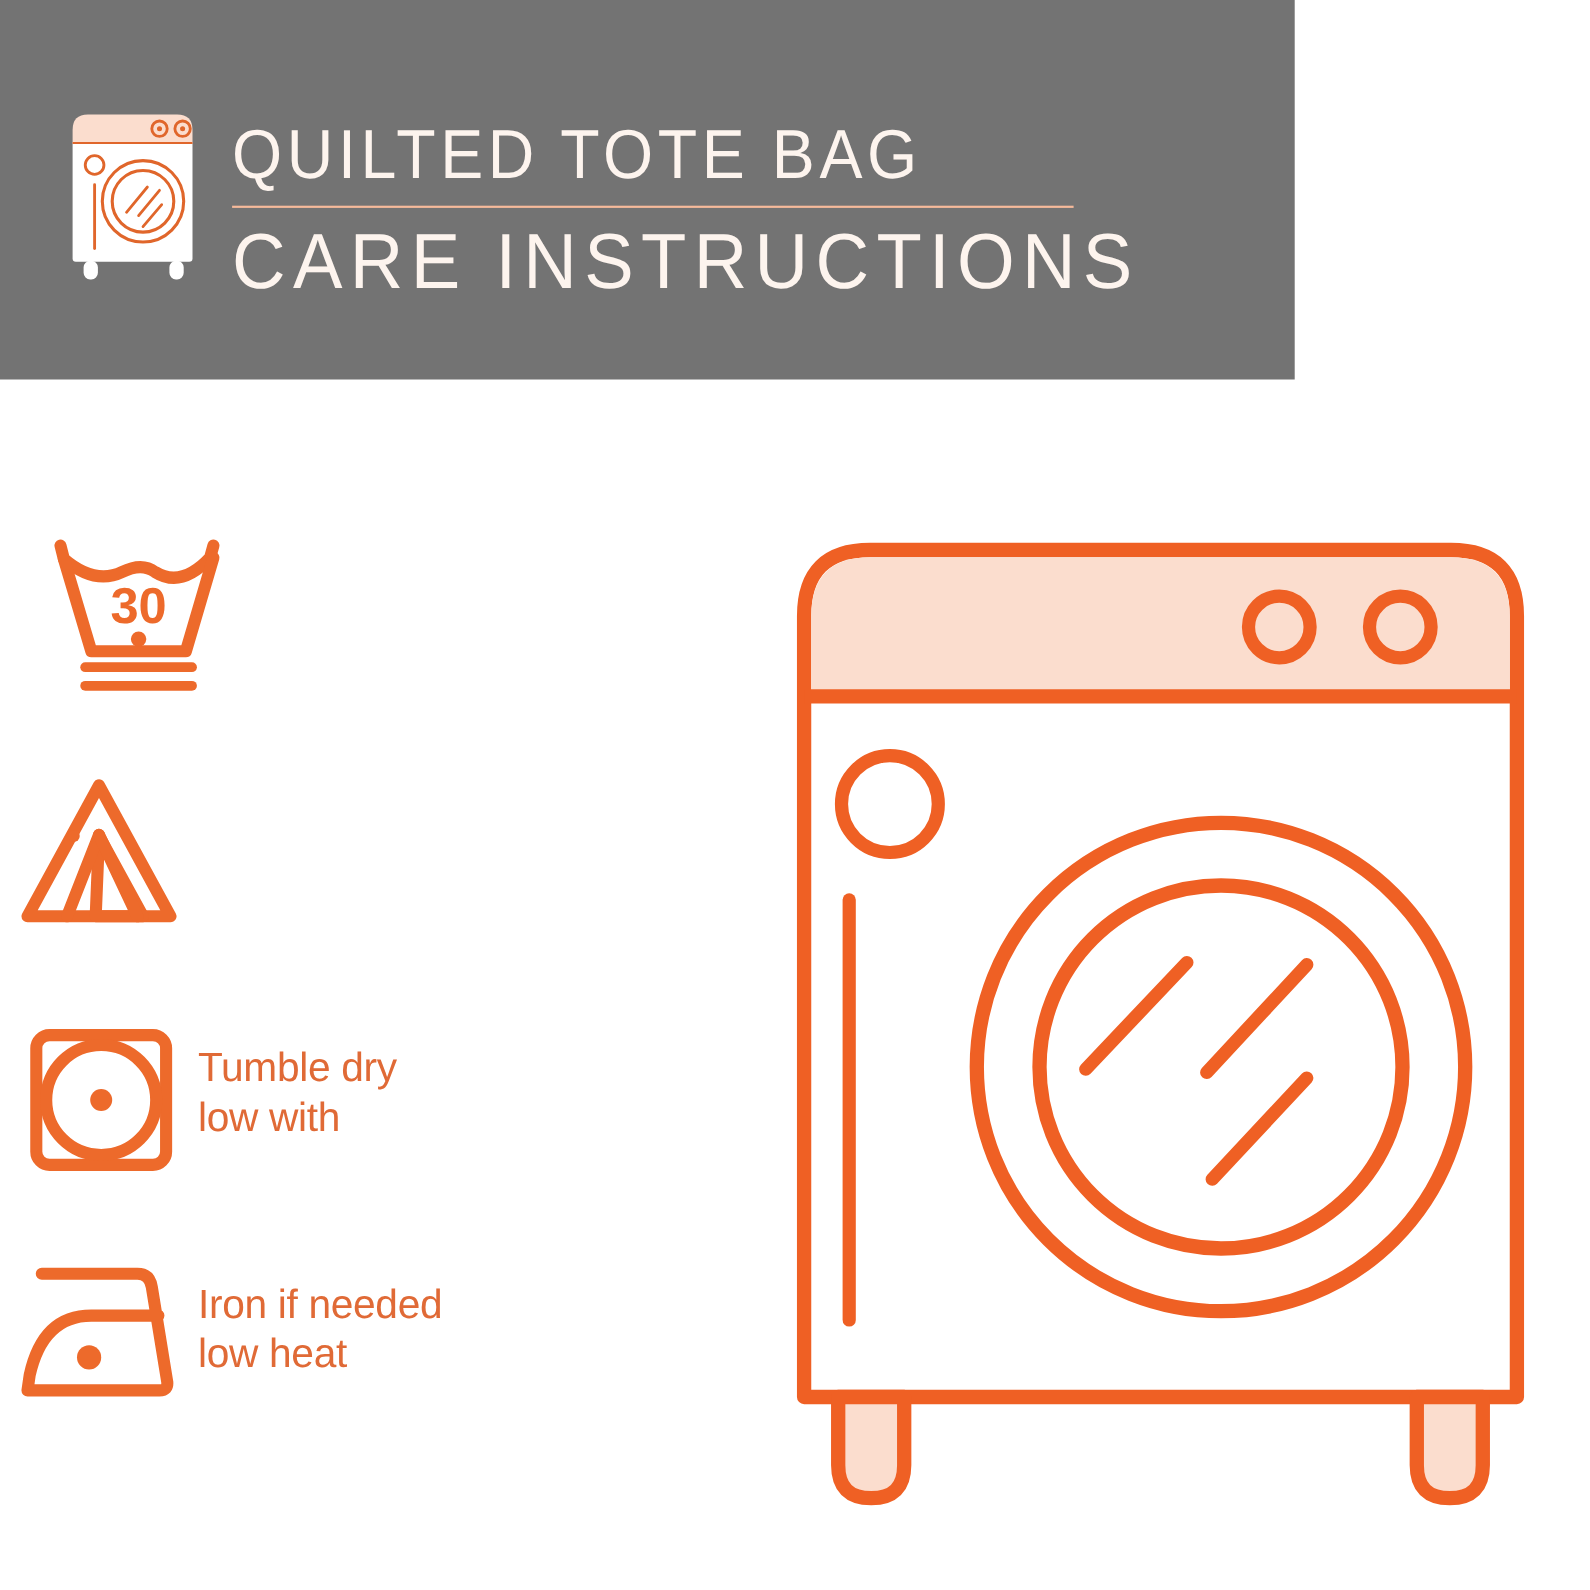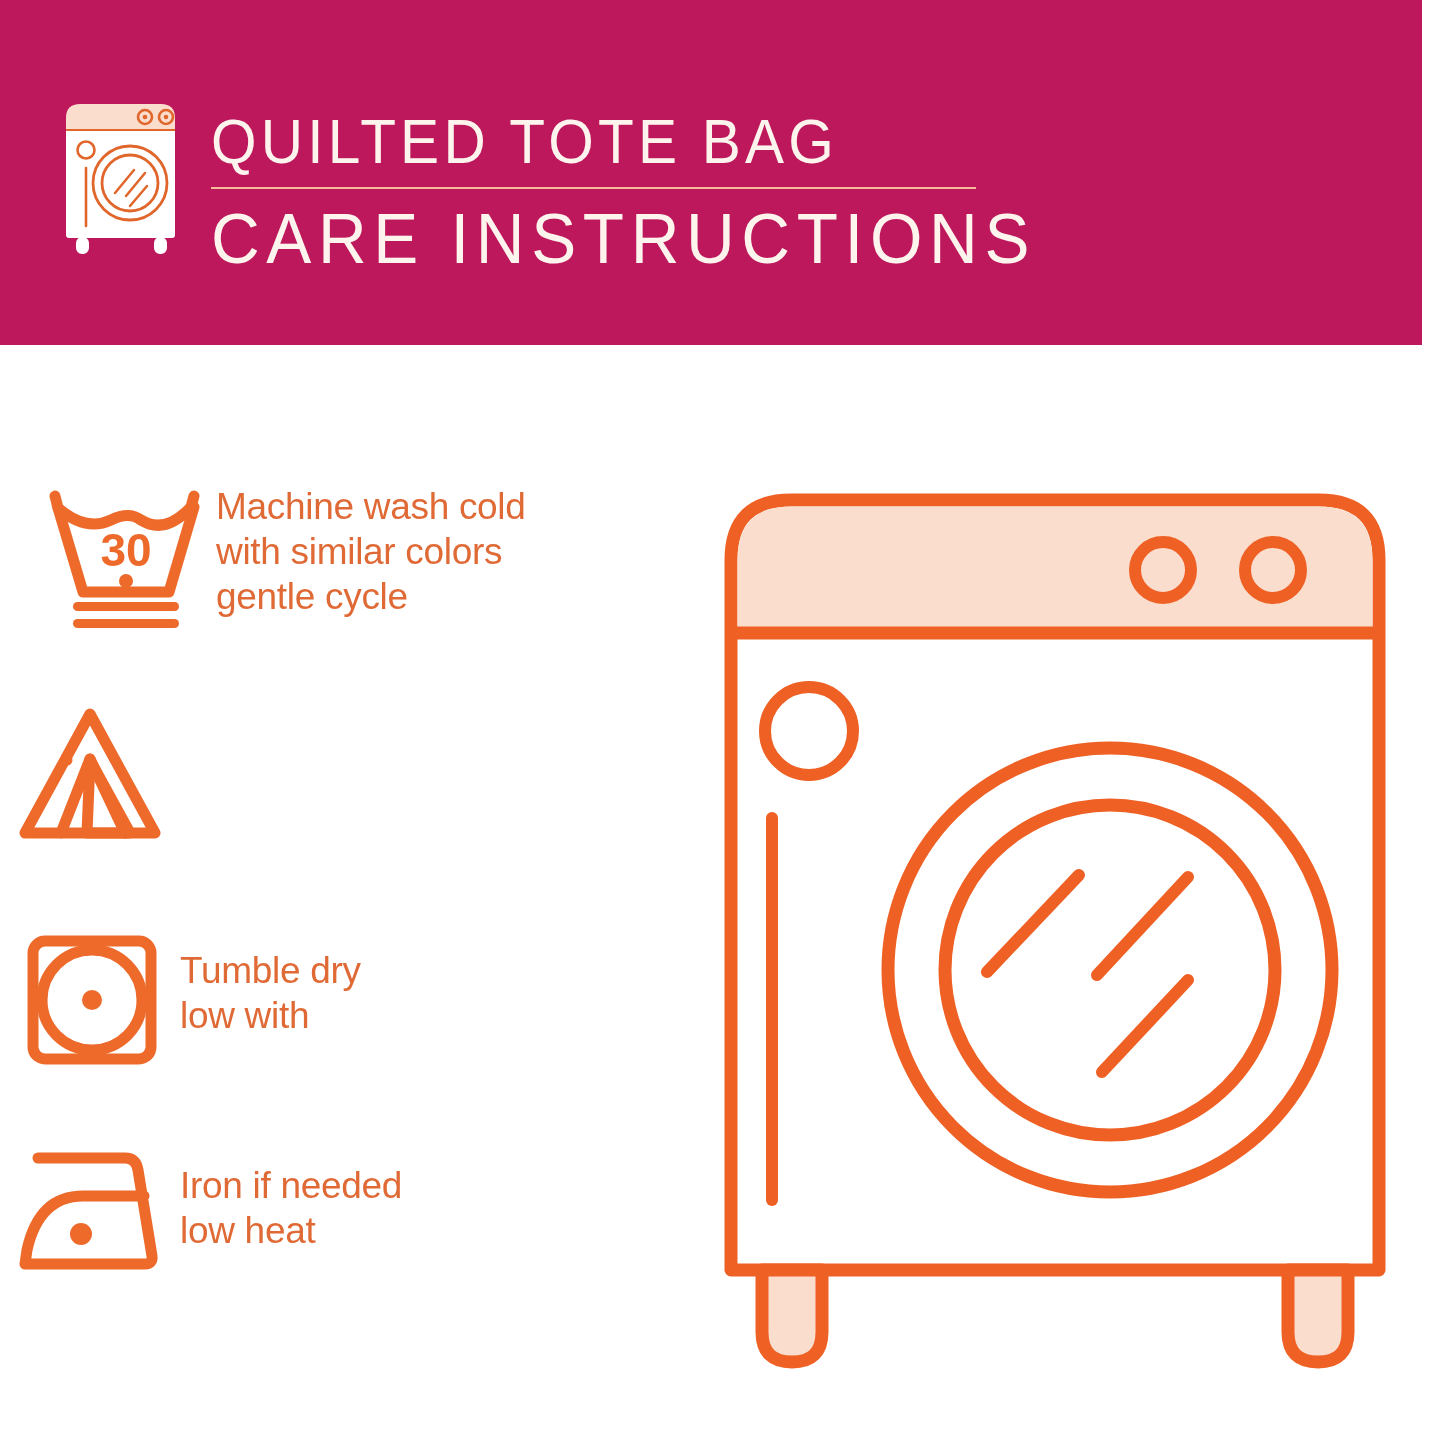--- a/index.html
+++ b/index.html
@@ -16,23 +16,23 @@
     height: 1445px;
     background: #ffffff;
     overflow: hidden;
   }
 
   
   .header-band {
     position: absolute;
     left: 0;
     top: 0;
-    width: 1422px;
+    width: 1177px;
     height: 345px;
-    background: #be185d;
+    background: #737373;
   }
   .header-logo {
     position: absolute;
     left: 62px;
     top: 100px;
     width: 130px;
     height: 155px;
   }
   .header-text-block {
     position: absolute;
@@ -176,23 +176,20 @@
           <g fill="none" stroke="#ED6A2B" stroke-width="11" stroke-linecap="round" stroke-linejoin="round">
             <path d="M14 16 L17 28 Q45 52 70 40 Q88 31 100 40 Q124 55 150 27 L153 16"></path>
             <path d="M17 28 L42 112 L128 112 L153 27"></path>
           </g>
           <text x="85" y="86" text-anchor="middle" font-family="Liberation Sans, sans-serif" font-size="46" font-weight="700" fill="#ED6A2B">30</text>
           <circle cx="85" cy="101" r="7" fill="#ED6A2B"></circle>
           <rect x="32" y="122" width="106" height="9" rx="4.5" fill="#ED6A2B"></rect>
           <rect x="32" y="139" width="106" height="9" rx="4.5" fill="#ED6A2B"></rect>
         </svg>
       </div>
-      <div class="care-label">Machine wash cold
-with similar colors
-gentle cycle</div>
     </div>
 
     <div class="care-row r1">
       <div class="care-symbol">
         <svg viewBox="0 0 170 150" width="170" height="150">
           <g fill="none" stroke="#ED6A2B" stroke-width="11" stroke-linecap="round" stroke-linejoin="round">
             <path d="M85 14 L150 133 L20 133 Z"></path>
             <path d="M85 60 L125 133 L82 133 Z"></path>
             <path d="M62 60 L62 60"></path>
             <path d="M70 75 L102 133 L62 133 Z" stroke="none"></path>

